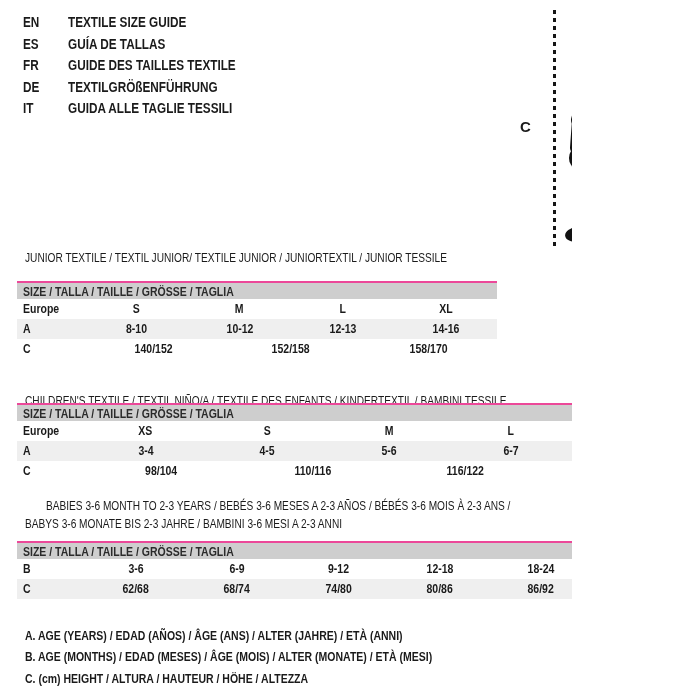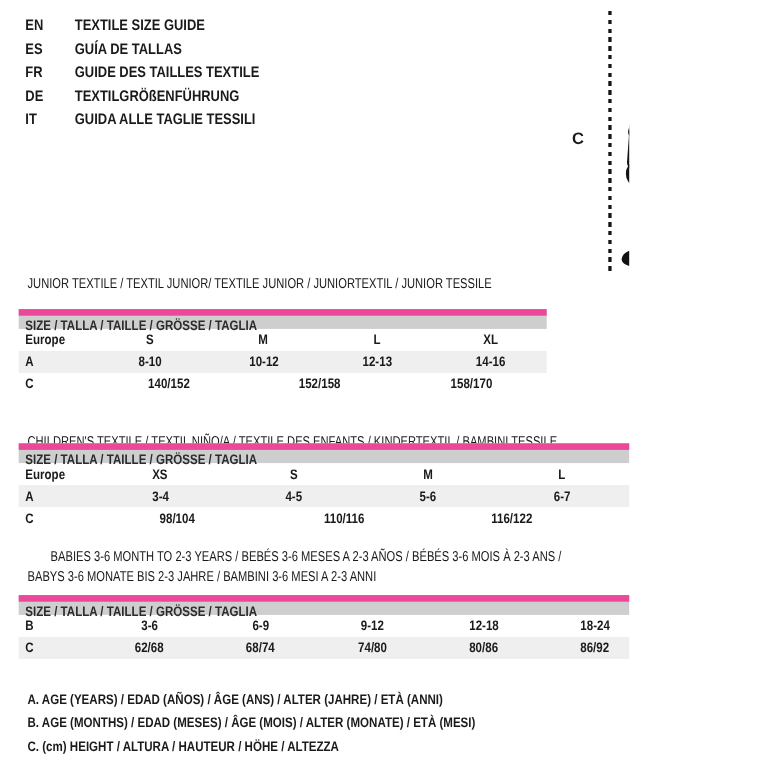--- a/index.html
+++ b/index.html
@@ -23,21 +23,21 @@
   .c-mark{position:absolute;left:5px;top:110px;font-size:15px;font-weight:700;}
   .dash{position:absolute;left:38px;top:2px;width:3px;height:238px;
         background:repeating-linear-gradient(to bottom,#151515 0 4px,transparent 4px 8px);}
   .baby{position:absolute;left:45px;top:0;}
 
   
   .tbl-title{position:absolute;left:25px;font-size:13px;font-weight:400;height:15px;line-height:15px;}
 
   
   .tbl{position:absolute;left:17px;font-size:12.5px;font-weight:700;}
-  .thead{height:18px;line-height:18px;background:#cecece;border-top:6px solid #ec4899;
+  .thead{height:18px;line-height:18px;background:#cecece;border-top:2px solid #ec4899;
          padding-left:6px;box-sizing:border-box;color:#2b2b2b;}
   .trow{display:flex;height:20px;line-height:20px;align-items:center;}
   .trow.alt{background:#efefef;}
   .cl{width:68px;padding-left:6px;box-sizing:border-box;text-align:left;flex:none;}
   .cd{flex:1;text-align:center;}
 
   
   .notes{position:absolute;left:25px;top:626px;}
   .note-row{height:21.4px;line-height:21.4px;font-size:12.5px;font-weight:700;}
 </style>

